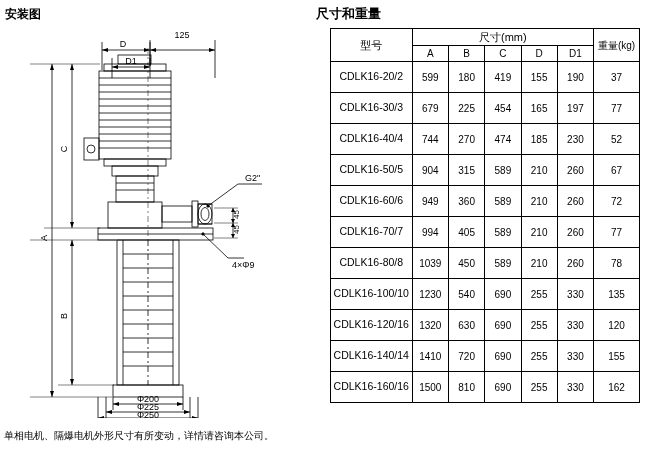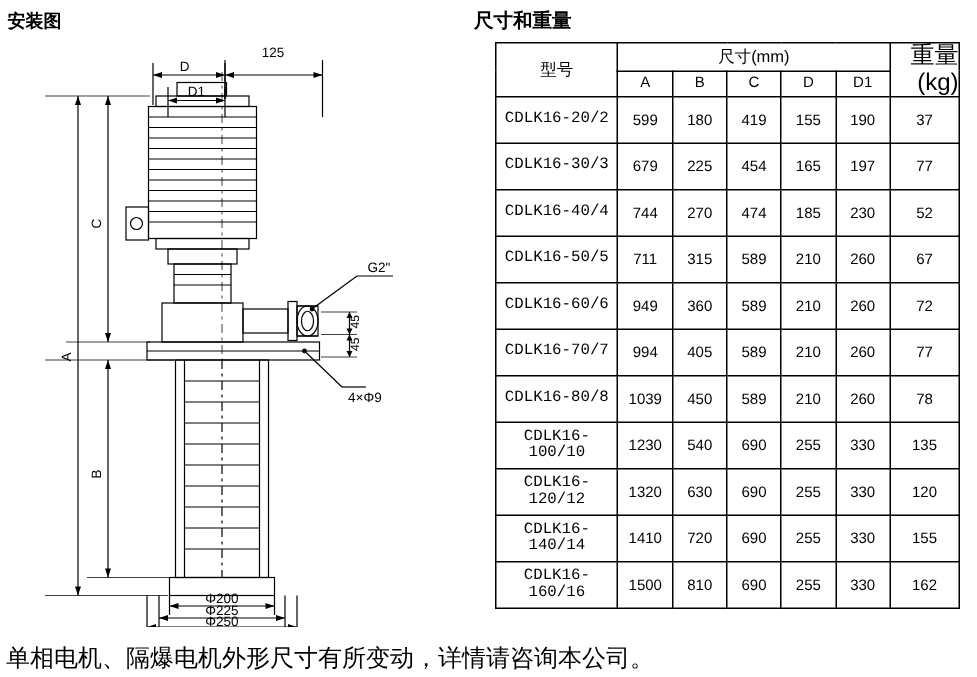--- a/index.html
+++ b/index.html
@@ -40,21 +40,21 @@
     position: absolute;
     left: 0;
     top: 18px;
     width: 310px;
     height: 400px;
   }
   .footnote {
     position: absolute;
     left: 4px;
     top: 429px;
-    font-size: 16px;
+    font-size: 10px;
     white-space: nowrap;
   }
   
   .right-panel {
     position: absolute;
     left: 316px;
     top: 0;
     width: 335px;
     height: 323px;
   }
@@ -86,31 +86,29 @@
     width: 82px;
     font-size: 11px;
     margin-left: 36px;
   }
   table.spec .hdr-dim {
     font-size: 11px;
     height: 16px;
   }
   table.spec .hdr-weight {
     width: 46px;
-    font-size: 16px;
-    text-align: right;
+    font-size: 10px;
   }
   table.spec .sub {
     height: 15px;
     font-size: 10px;
     width: 36px;
   }
   table.spec td.model {
     font-size: 10.5px;
-    font-family: Liberation Mono, monospace;
   }
   table.spec tbody td {
     height: 30px;
   }
 </style>
 </head>
 <body>
 
 <div class="page">
 
@@ -317,21 +315,21 @@
           <td class="model">CDLK16-40/4</td>
           <td>744</td>
           <td>270</td>
           <td>474</td>
           <td>185</td>
           <td>230</td>
           <td>52</td>
         </tr>
         <tr>
           <td class="model">CDLK16-50/5</td>
-          <td>711</td>
+          <td>904</td>
           <td>315</td>
           <td>589</td>
           <td>210</td>
           <td>260</td>
           <td>67</td>
         </tr>
         <tr>
           <td class="model">CDLK16-60/6</td>
           <td>949</td>
           <td>360</td>
@@ -361,21 +359,21 @@
         <tr>
           <td class="model">CDLK16-100/10</td>
           <td>1230</td>
           <td>540</td>
           <td>690</td>
           <td>255</td>
           <td>330</td>
           <td>135</td>
         </tr>
         <tr>
-          <td class="model">CDLK16-120/12</td>
+          <td class="model">CDLK16-120/16</td>
           <td>1320</td>
           <td>630</td>
           <td>690</td>
           <td>255</td>
           <td>330</td>
           <td>120</td>
         </tr>
         <tr>
           <td class="model">CDLK16-140/14</td>
           <td>1410</td>

